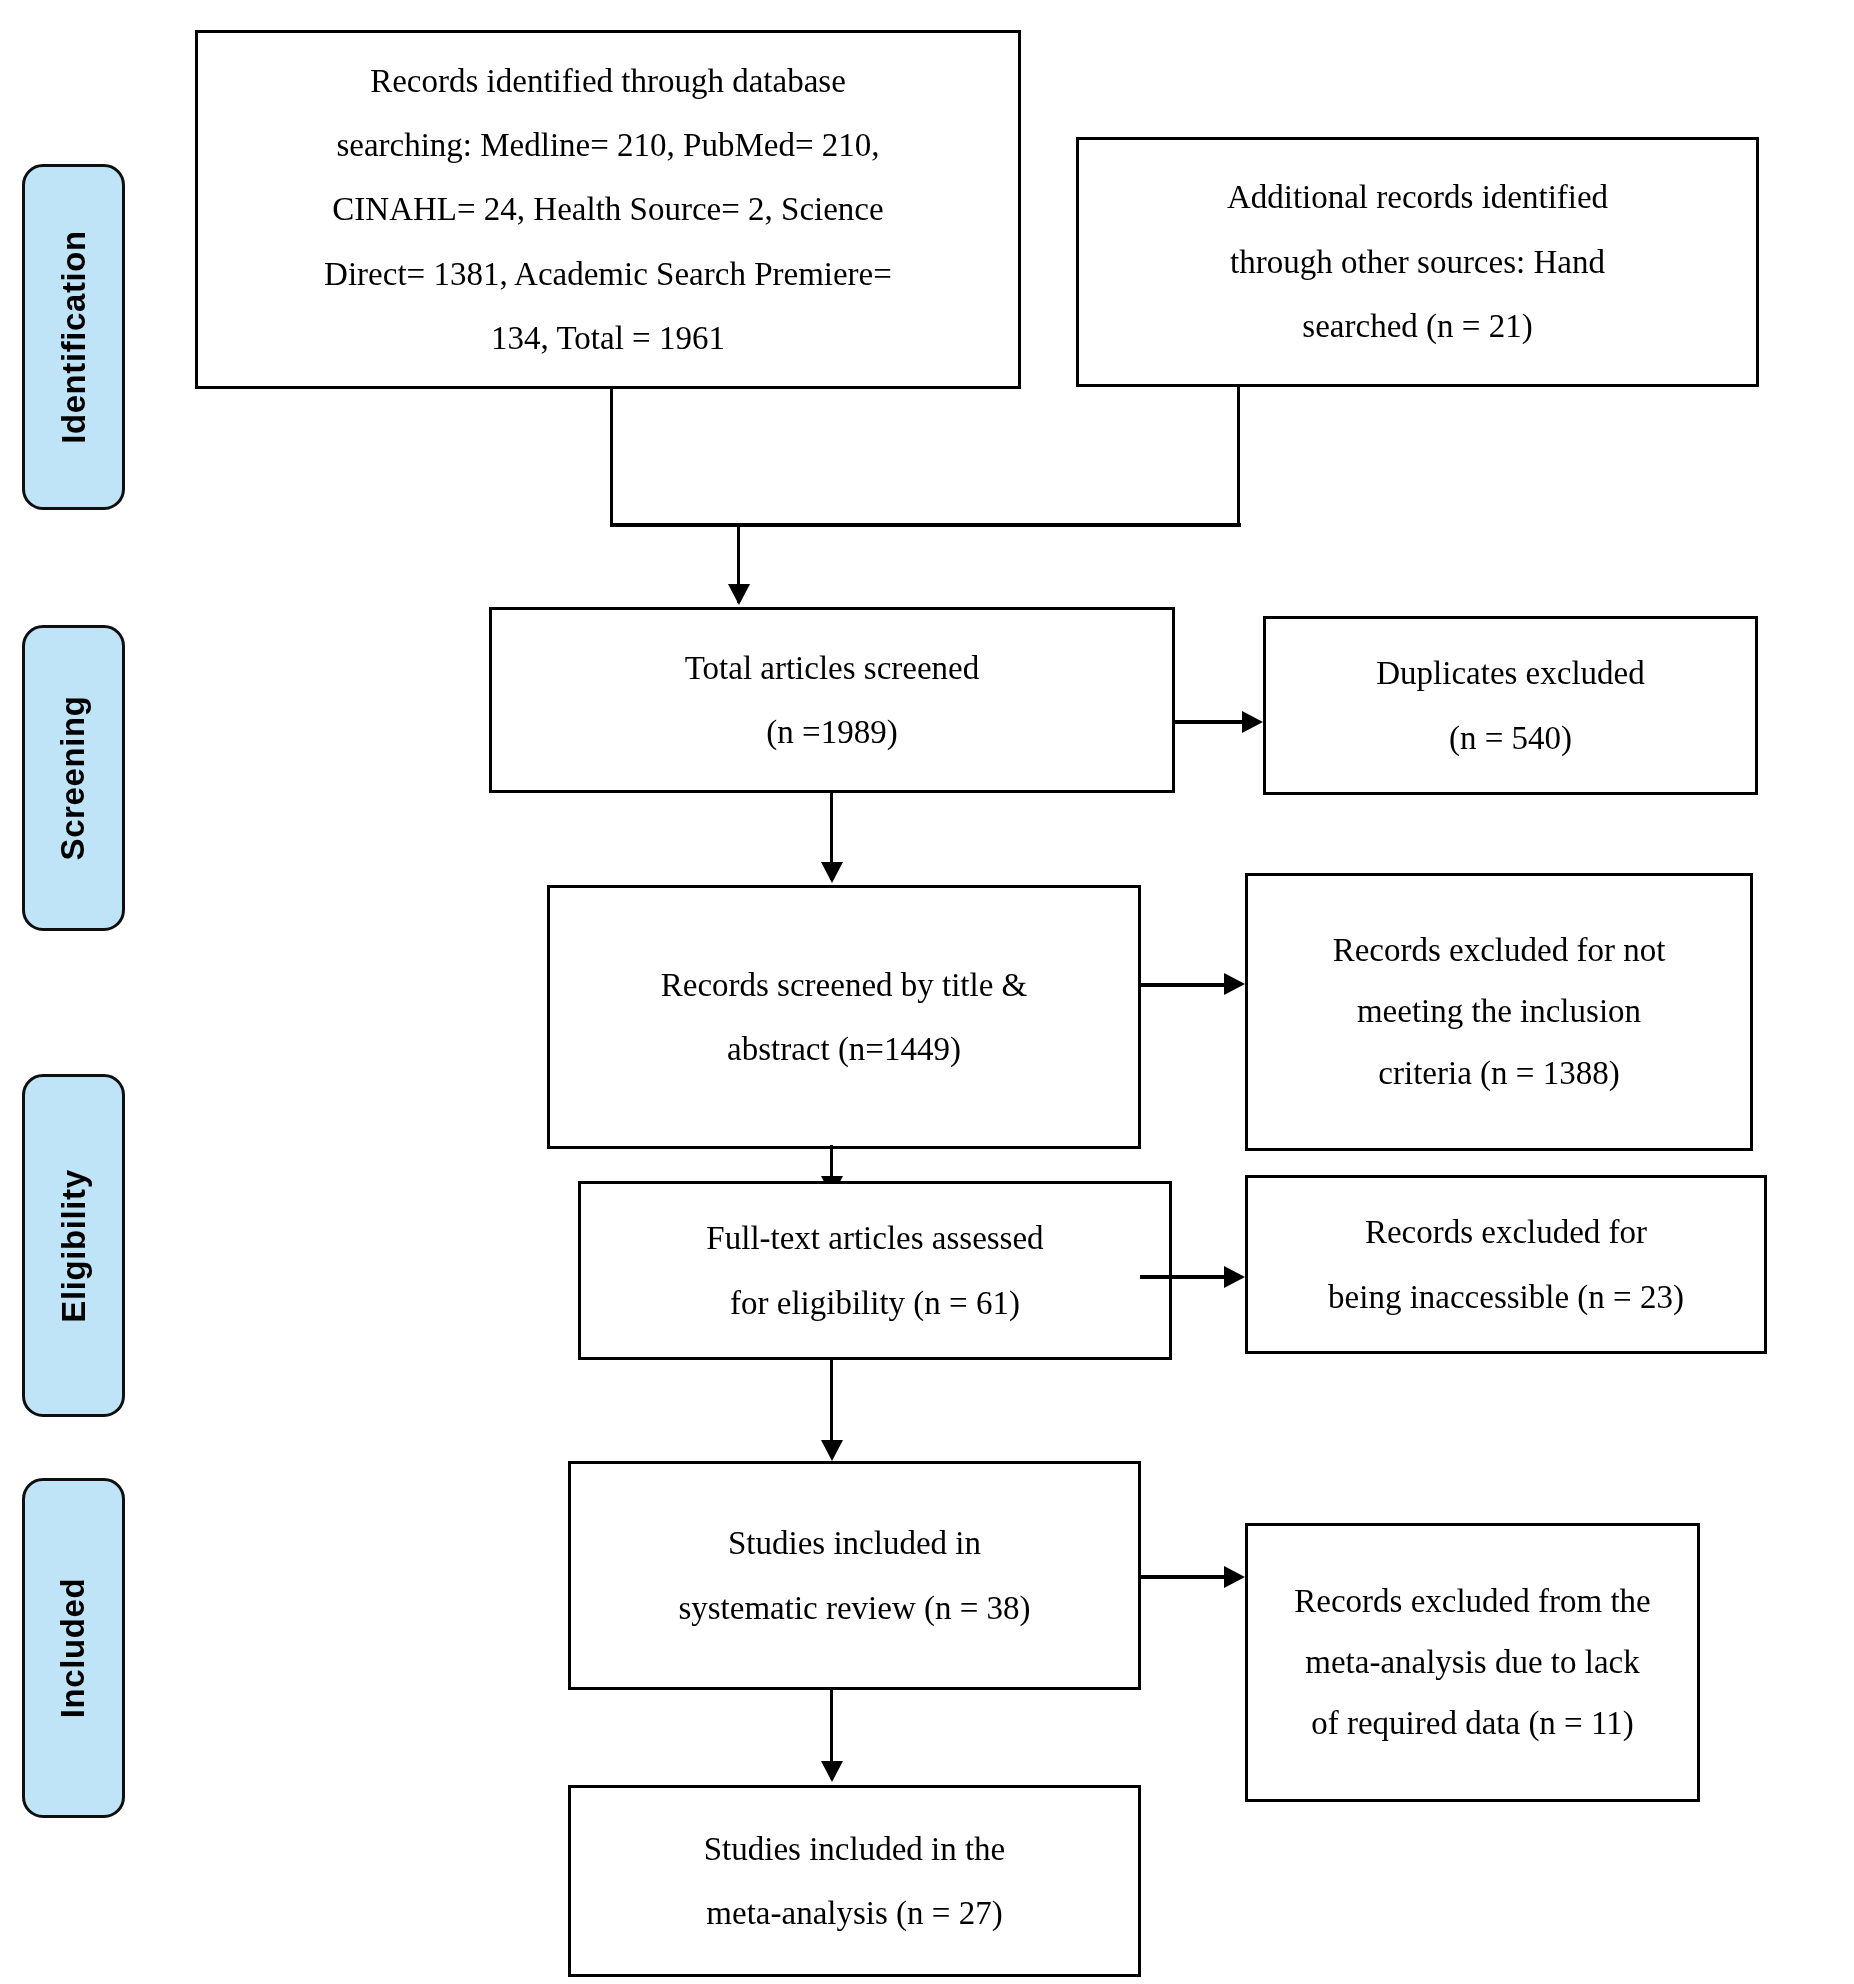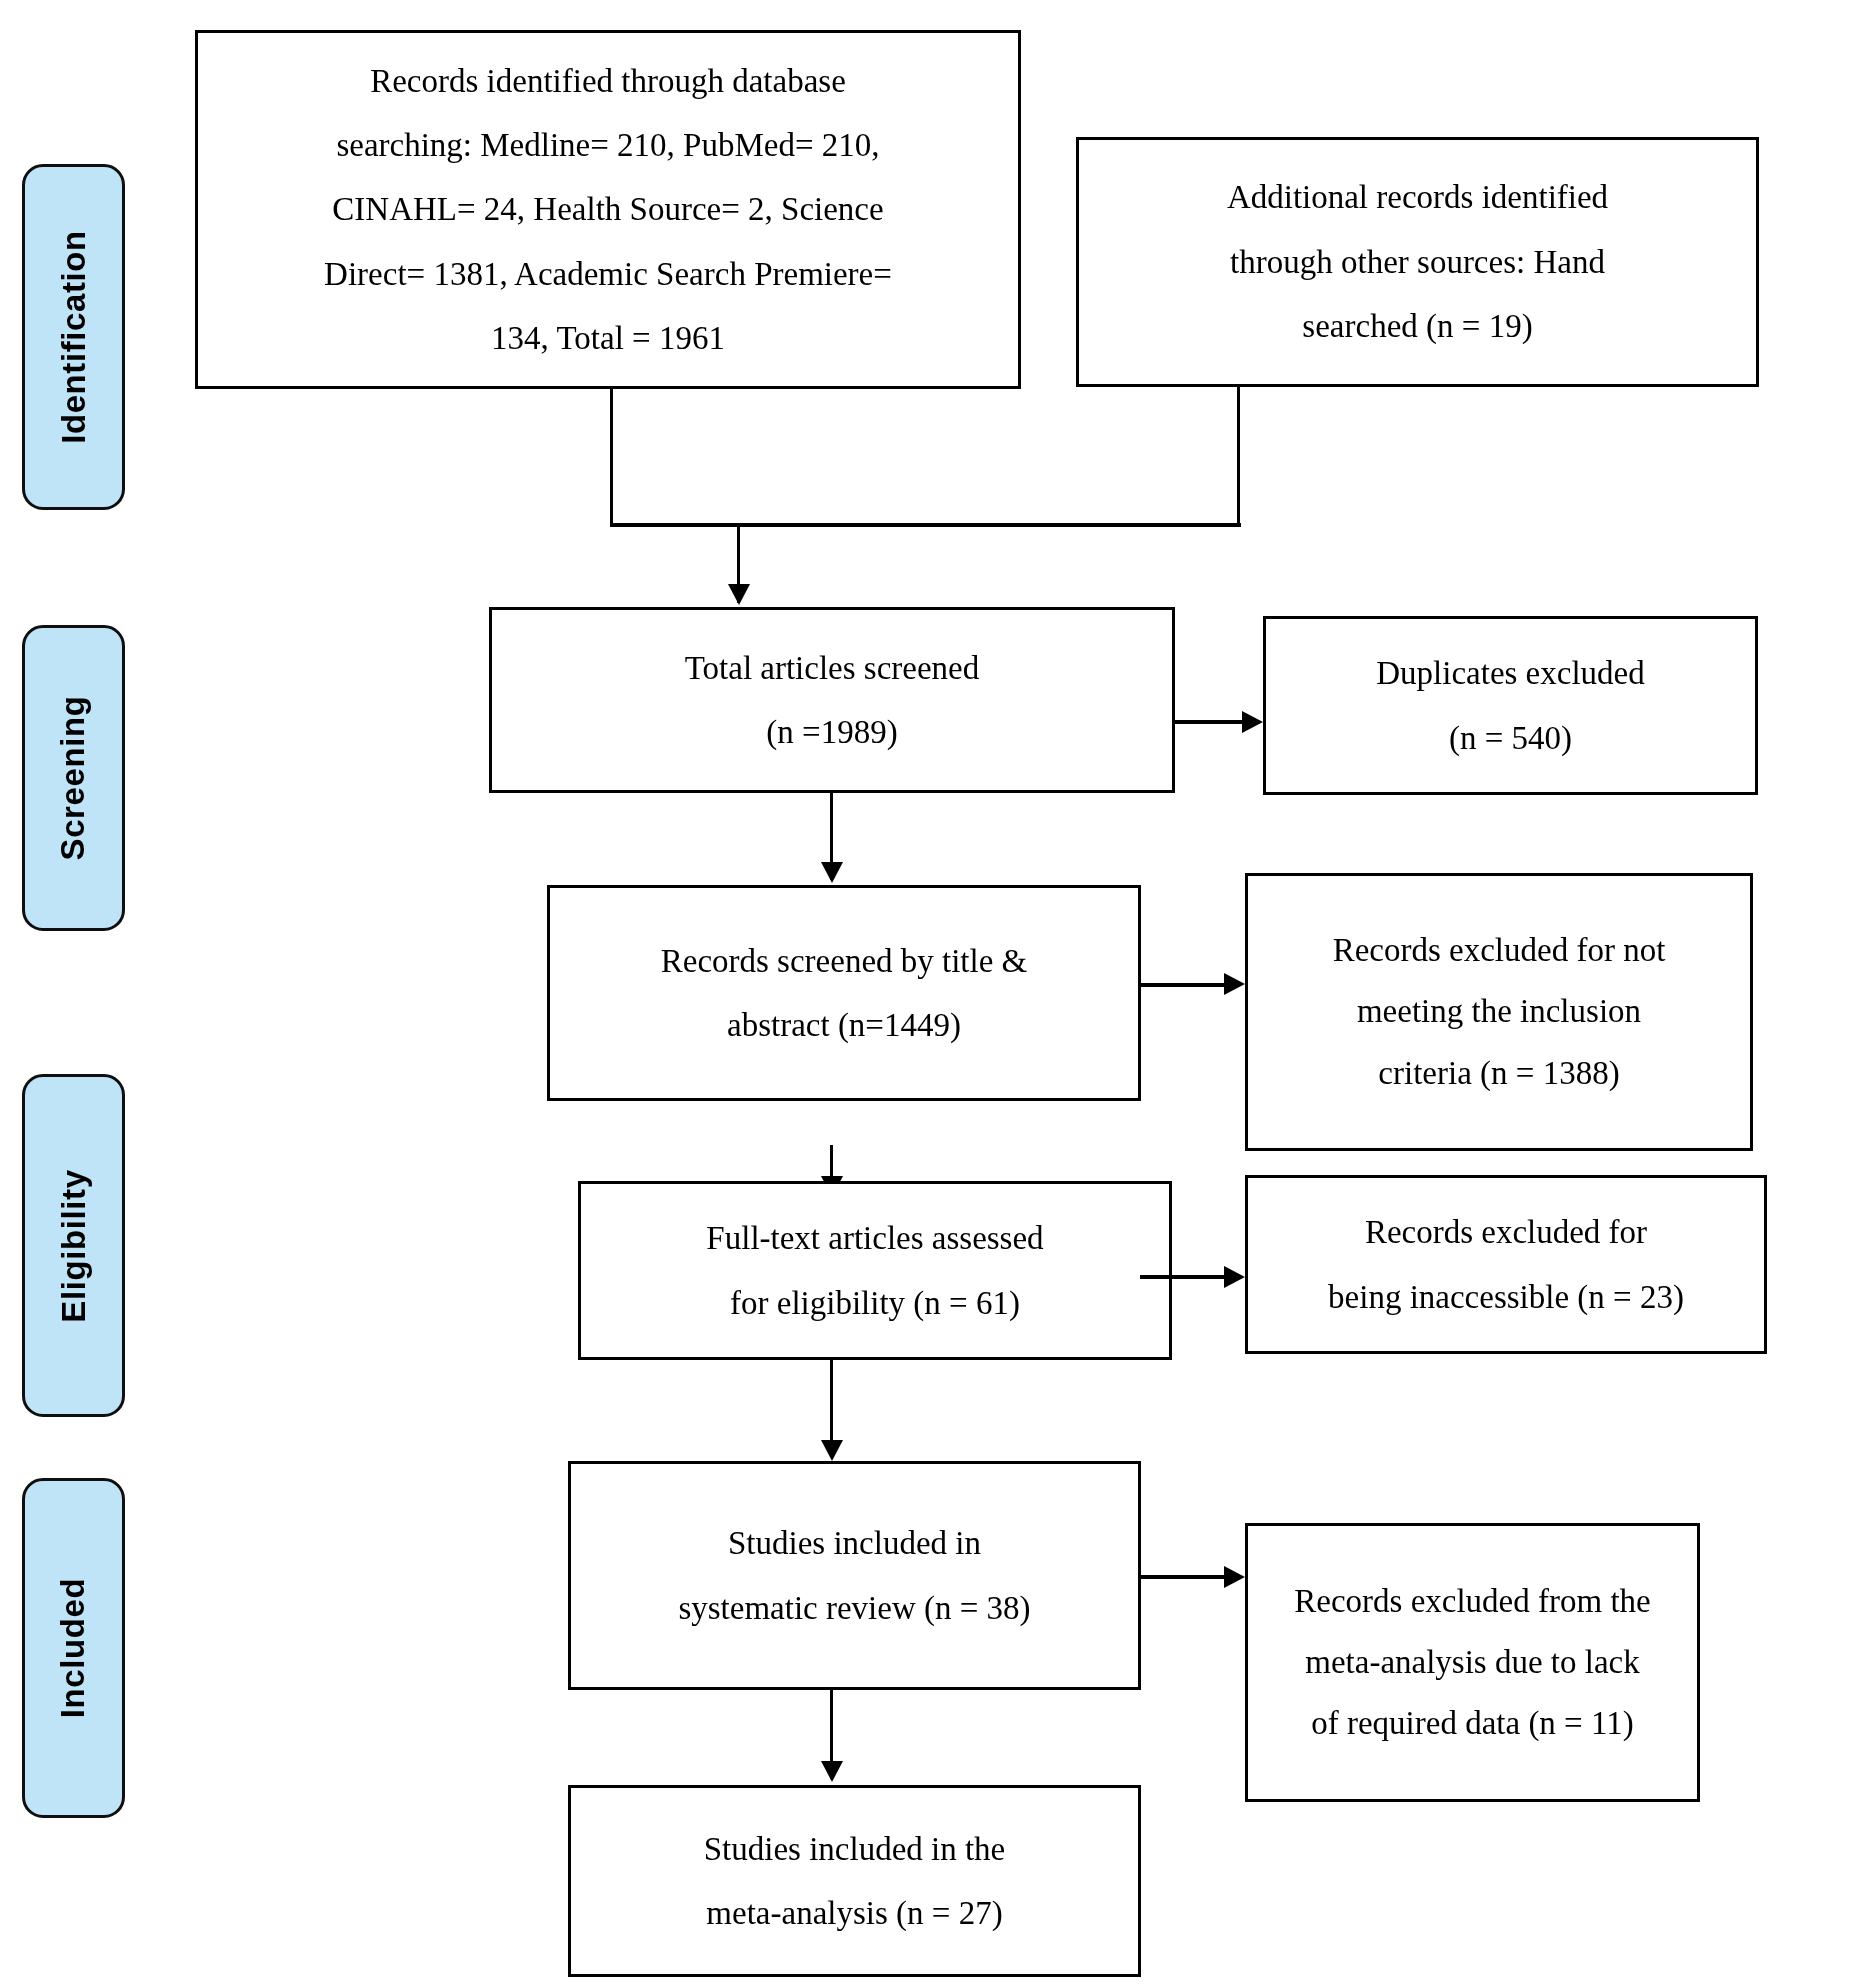--- a/index.html
+++ b/index.html
@@ -112,21 +112,21 @@
         <div>CINAHL= 24, Health Source= 2, Science</div>
         <div>Direct= 1381, Academic Search Premiere=</div>
         <div>134, Total = 1961</div>
       </div>
   </div>
 
   <div class="flow-box" style="left:1076px; top:137px; width:683px; height:250px;">
     <div class="box-text">
         <div>Additional records identified</div>
         <div>through other sources: Hand</div>
-        <div>searched (n = 19)</div>
+        <div>searched (n = 21)</div>
       </div>
   </div>
 
   <div class="conn v" style="left:610px; top:388px; width:3.1px; height:136px;"></div>
   <div class="conn v" style="left:1237px; top:387px; width:3.1px; height:137px;"></div>
   <div class="conn h" style="left:610px; top:523px; width:631px; height:3.7px;"></div>
   <div class="conn v" style="left:737px; top:524px; width:3.1px; height:79px;"></div>
   <div class="arrow-down" style="left:728px; top:584px;"></div>
 
   <div class="flow-box" style="left:489px; top:607px; width:686px; height:186px;">
@@ -142,21 +142,21 @@
         <div>(n = 540)</div>
       </div>
   </div>
 
   <div class="conn h" style="left:1175px; top:720px; width:72px; height:3.7px;"></div>
   <div class="arrow-right" style="left:1242px; top:711px;"></div>
 
   <div class="conn v" style="left:830px; top:793px; width:3.1px; height:87px;"></div>
   <div class="arrow-down" style="left:821px; top:862px;"></div>
 
-  <div class="flow-box" style="left:547px; top:885px; width:594px; height:216px;">
+  <div class="flow-box" style="left:547px; top:885px; width:594px; height:264px;">
     <div class="box-text">
         <div>Records screened by title &amp;</div>
         <div>abstract  (n=1449)</div>
       </div>
   </div>
 
   <div class="flow-box tight" style="left:1245px; top:873px; width:508px; height:278px;">
     <div class="box-text">
         <div>Records excluded for not</div>
         <div>meeting the inclusion</div>

